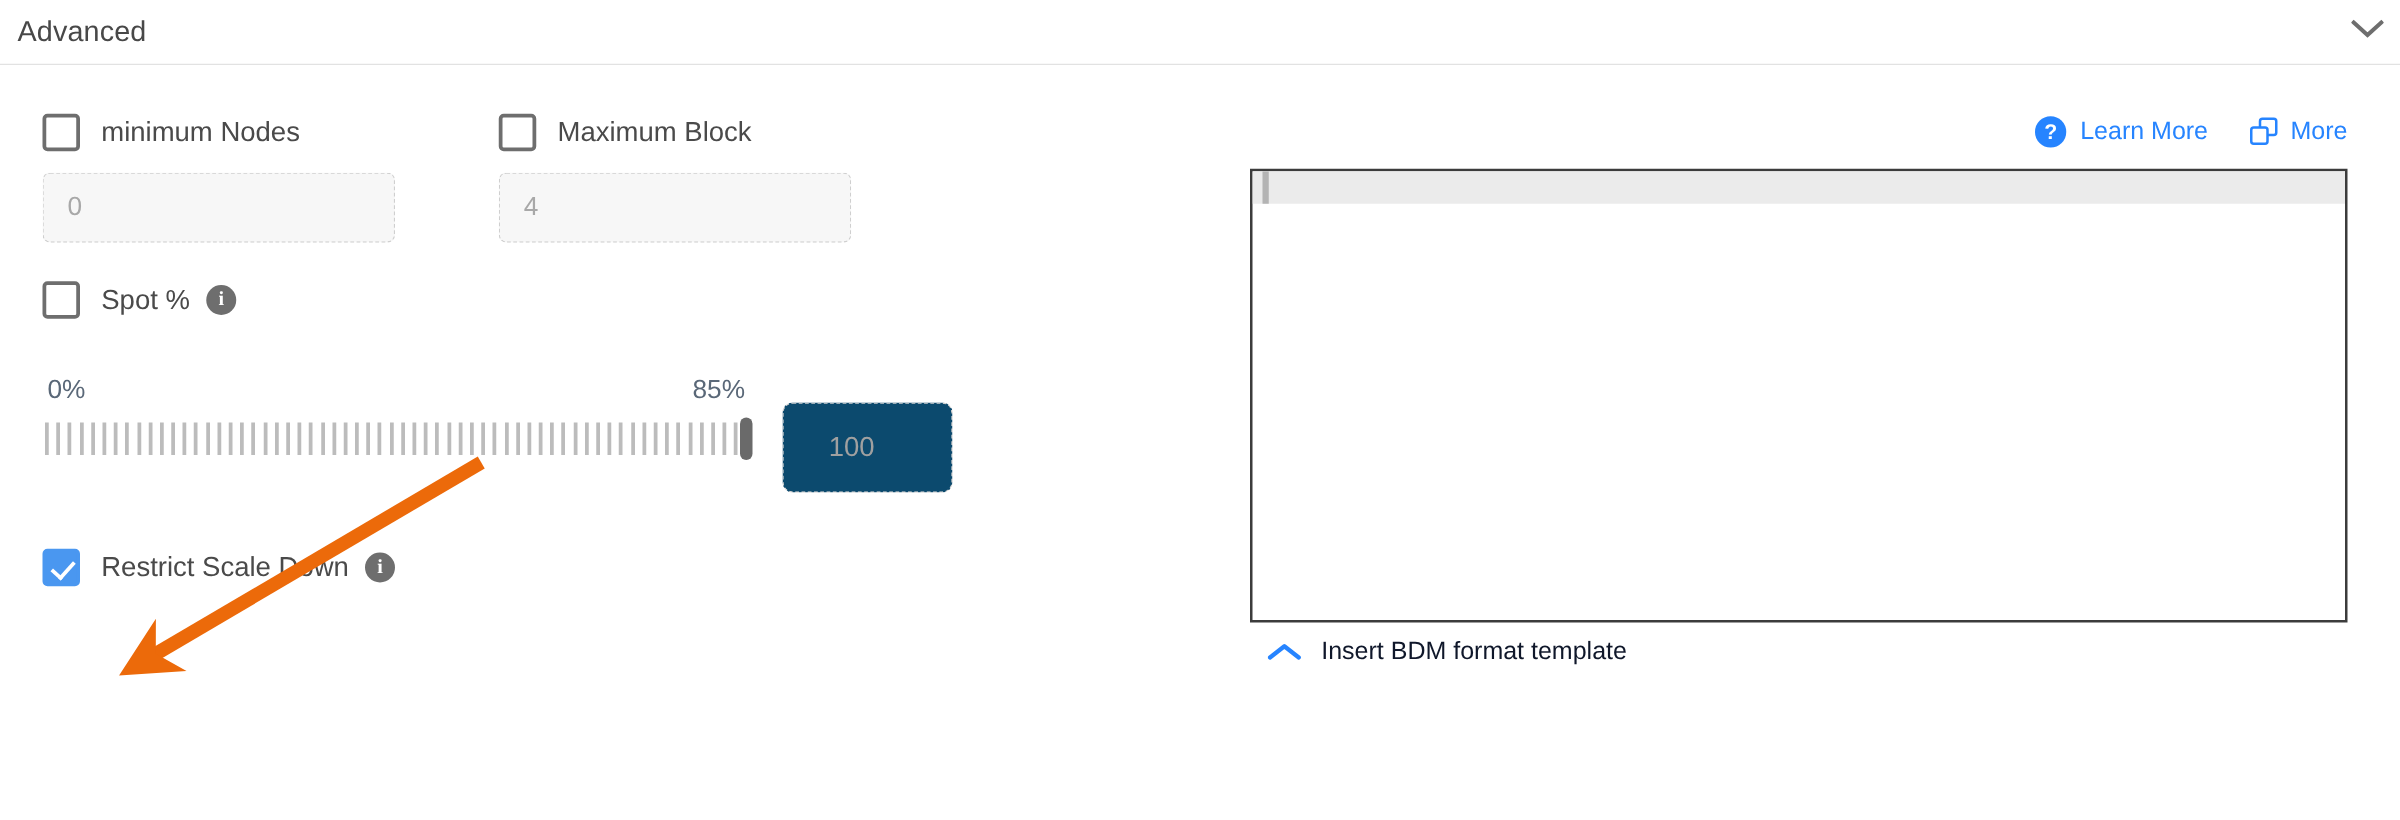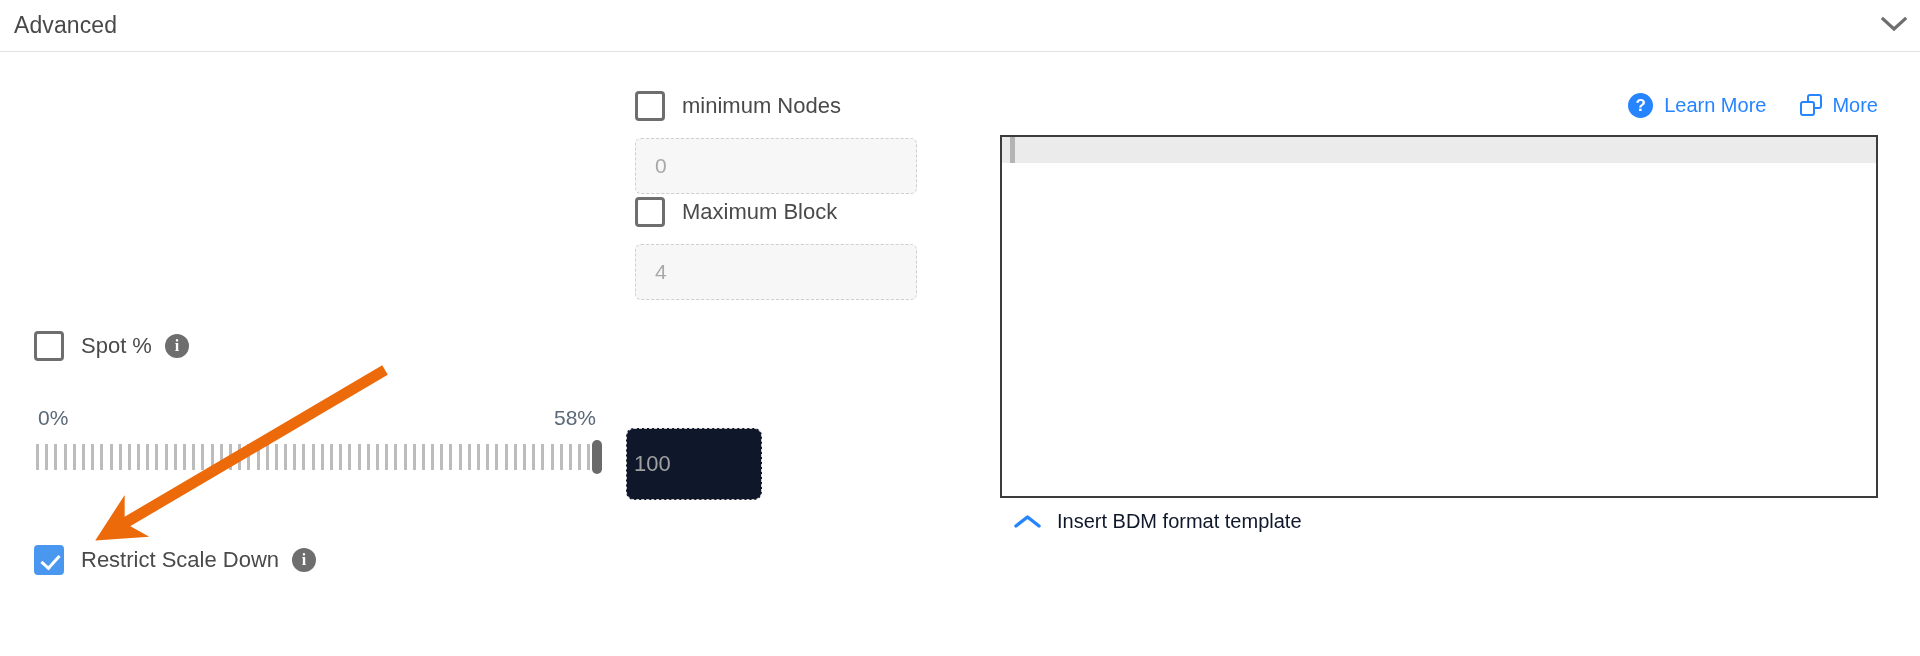--- a/index.html
+++ b/index.html
@@ -58,22 +58,21 @@
   }
   .col-right {
     flex: 1;
     padding: 38px 42px 0 0;
     box-sizing: border-box;
   }
 
   
   .field-row {
     display: flex;
-    align-items: flex-end;
-    flex-direction: column;
+    align-items: center;
   }
   .field-col {
     width: 365px;
   }
   .cb-line {
     display: flex;
     align-items: center;
     height: 36px;
   }
   .checkbox {
@@ -191,25 +190,25 @@
     background: #6a6a6a;
     cursor: pointer;
   }
   .slider-value-input {
     margin-left: 24px;
     margin-top: 22px;
     width: 136px;
     height: 72px;
     border: 1px dashed #cfcfcf;
     border-radius: 8px;
-    background: #0f172a;
-    box-sizing: border-box;
-    display: flex;
-    align-items: center;
-    padding: 0 7px;
+    background: #0c4a6e;
+    box-sizing: border-box;
+    display: flex;
+    align-items: center;
+    padding: 0 36px;
     font-size: 22px;
     color: #a0a0a0;
     cursor: default;
   }
 
   .restrict-row {
     margin-top: 42px;
   }
 
   
@@ -360,21 +359,21 @@
     <div class="cb-line" style="margin-top:28px">
       <div class="checkbox"></div>
       <span class="cb-label">Spot %</span>
       <span class="info-icon">i</span>
     </div>
 
     <div class="slider-block">
       <div class="slider-wrap">
         <div class="slider-scale">
           <span>0%</span>
-          <span>58%</span>
+          <span>85%</span>
         </div>
         <div class="slider-track">
           <div class="ticks" id="ticks">
               <span></span>
               <span></span>
               <span></span>
               <span></span>
               <span></span>
               <span></span>
               <span></span>

